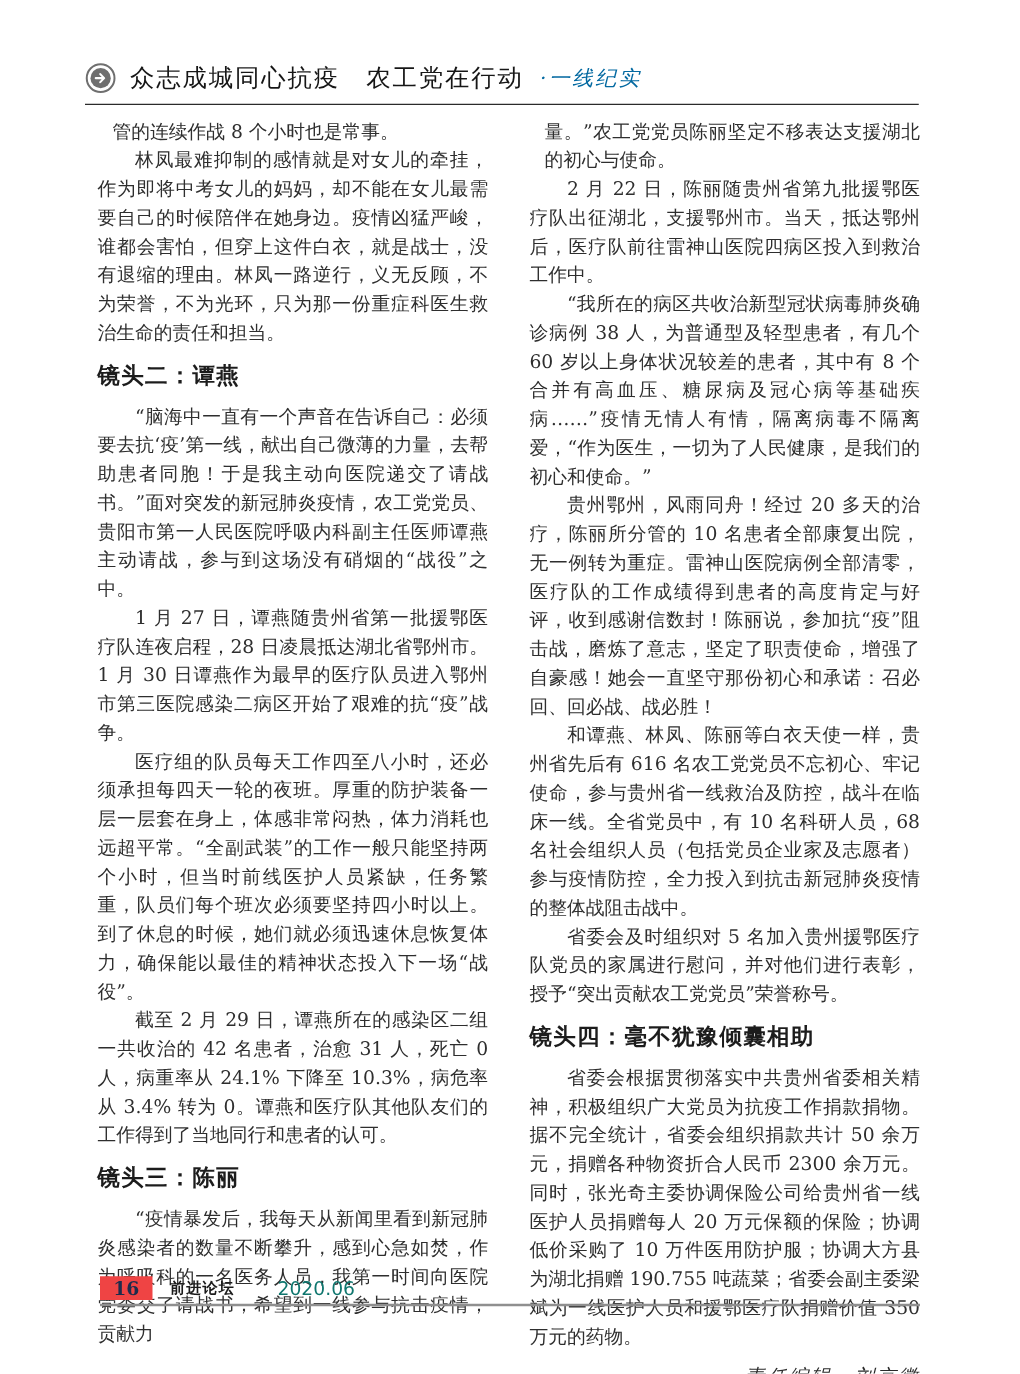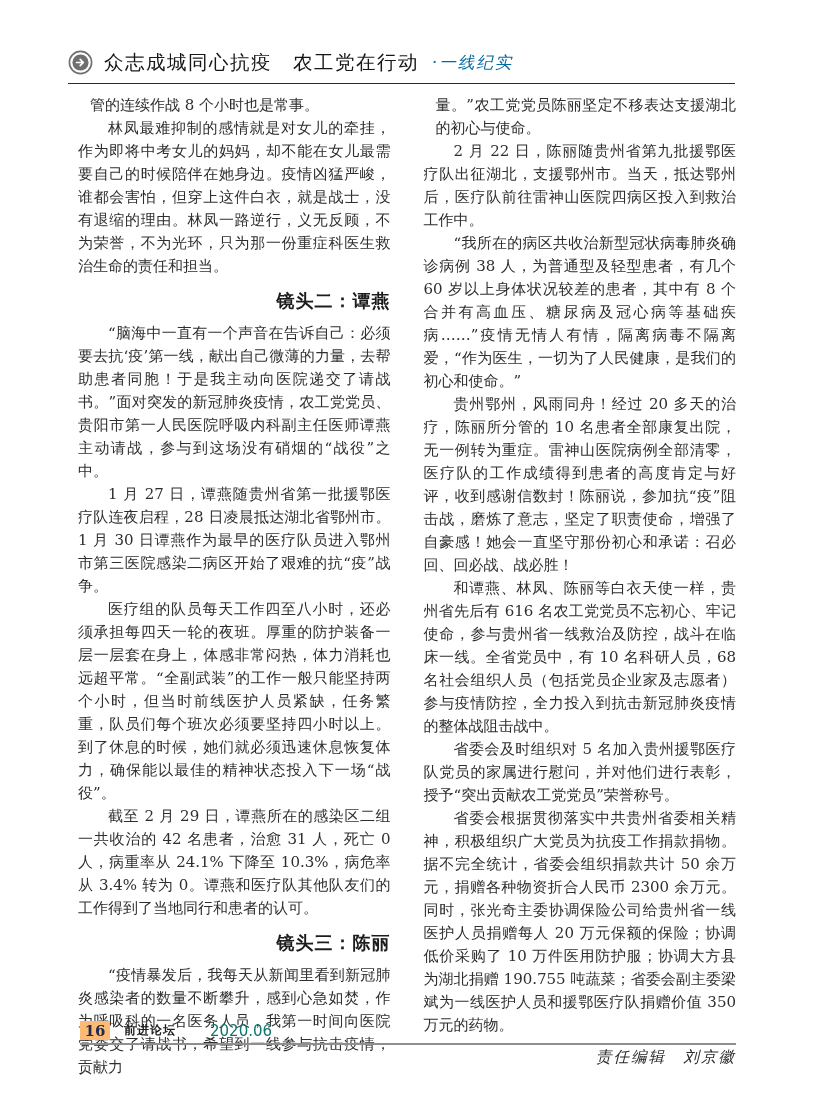--- a/index.html
+++ b/index.html
@@ -28,35 +28,35 @@
     display:flex;gap:33px;
   }
   .col{width:312.5px;flex:0 0 auto;}
   .para{
     margin:0;font-size:15px;line-height:23px;text-align:justify;
     text-justify:inter-ideograph;text-indent:2em;color:#2e2e2e;
   }
   .para.noindent{text-indent:0;margin-left:12px;}
   .sec{
     margin:10px 0 8px 0;font-size:18px;line-height:26px;font-weight:bold;
-    text-align:right;color:#1c1c1c;letter-spacing:1px;
+    text-align:left;color:#1c1c1c;letter-spacing:1px;
   }
   .editor{
     margin:9px 0 0 0;font-size:15.5px;line-height:23px;text-align:right;
     color:#2a2a2a;letter-spacing:2px;
   }
   
   .footer{
     position:absolute;left:80px;top:1021px;width:656px;
     display:flex;align-items:center;gap:14px;
     padding-bottom:3px;border-bottom:2px solid #8f8f8f;
   }
   .pagenum{
     display:inline-flex;align-items:center;justify-content:center;
-    width:30px;height:19px;background:#fdba74;
+    width:42px;height:19px;background:#ef4444;
     font-weight:bold;font-size:15px;color:#1d2c4c;
     font-family:"DejaVu Serif","Liberation Serif",serif;
   }
   .journal{
     font-family:"DejaVu Sans","Liberation Sans",sans-serif;
     font-weight:bold;font-size:12px;color:#1a1a1a;letter-spacing:1px;
   }
   .issue{
     font-family:"DejaVu Sans","Liberation Sans",sans-serif;
     font-size:15px;color:#0f766e;margin-left:20px;
@@ -93,20 +93,21 @@
       <p class="para">“疫情暴发后，我每天从新闻里看到新冠肺炎感染者的数量不断攀升，感到心急如焚，作为呼吸科的一名医务人员，我第一时间向医院党委交了请战书，希望到一线参与抗击疫情，贡献力</p>
     </div>
 
     <div class="col">
       <p class="para noindent">量。”农工党党员陈丽坚定不移表达支援湖北的初心与使命。</p>
       <p class="para">2 月 22 日，陈丽随贵州省第九批援鄂医疗队出征湖北，支援鄂州市。当天，抵达鄂州后，医疗队前往雷神山医院四病区投入到救治工作中。</p>
       <p class="para">“我所在的病区共收治新型冠状病毒肺炎确诊病例 38 人，为普通型及轻型患者，有几个 60 岁以上身体状况较差的患者，其中有 8 个合并有高血压、糖尿病及冠心病等基础疾病……”疫情无情人有情，隔离病毒不隔离爱，“作为医生，一切为了人民健康，是我们的初心和使命。”</p>
       <p class="para">贵州鄂州，风雨同舟！经过 20 多天的治疗，陈丽所分管的 10 名患者全部康复出院，无一例转为重症。雷神山医院病例全部清零，医疗队的工作成绩得到患者的高度肯定与好评，收到感谢信数封！陈丽说，参加抗“疫”阻击战，磨炼了意志，坚定了职责使命，增强了自豪感！她会一直坚守那份初心和承诺：召必回、回必战、战必胜！</p>
       <p class="para">和谭燕、林凤、陈丽等白衣天使一样，贵州省先后有 616 名农工党党员不忘初心、牢记使命，参与贵州省一线救治及防控，战斗在临床一线。全省党员中，有 10 名科研人员，68 名社会组织人员（包括党员企业家及志愿者）参与疫情防控，全力投入到抗击新冠肺炎疫情的整体战阻击战中。</p>
       <p class="para">省委会及时组织对 5 名加入贵州援鄂医疗队党员的家属进行慰问，并对他们进行表彰，授予“突出贡献农工党党员”荣誉称号。</p>
+      <h3 class="sec">镜头四：毫不犹豫倾囊相助</h3>
       <p class="para">省委会根据贯彻落实中共贵州省委相关精神，积极组织广大党员为抗疫工作捐款捐物。据不完全统计，省委会组织捐款共计 50 余万元，捐赠各种物资折合人民币 2300 余万元。同时，张光奇主委协调保险公司给贵州省一线医护人员捐赠每人 20 万元保额的保险；协调低价采购了 10 万件医用防护服；协调大方县为湖北捐赠 190.755 吨蔬菜；省委会副主委梁斌为一线医护人员和援鄂医疗队捐赠价值 350 万元的药物。</p>
       <p class="editor kaiti">责任编辑　刘京徽</p>
     </div>
 
   </div>
 
   <div class="footer">
     <span class="pagenum">16</span>
     <span class="journal">前进论坛</span>
     <span class="issue">2020.06</span>

